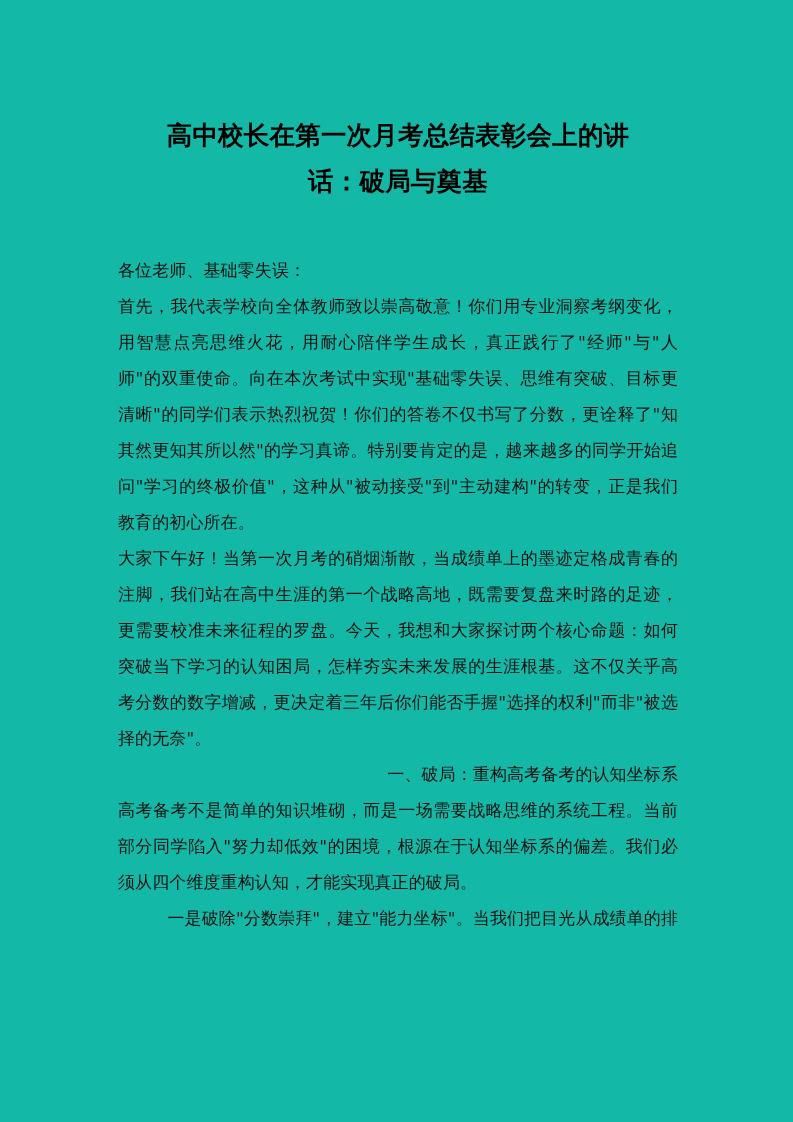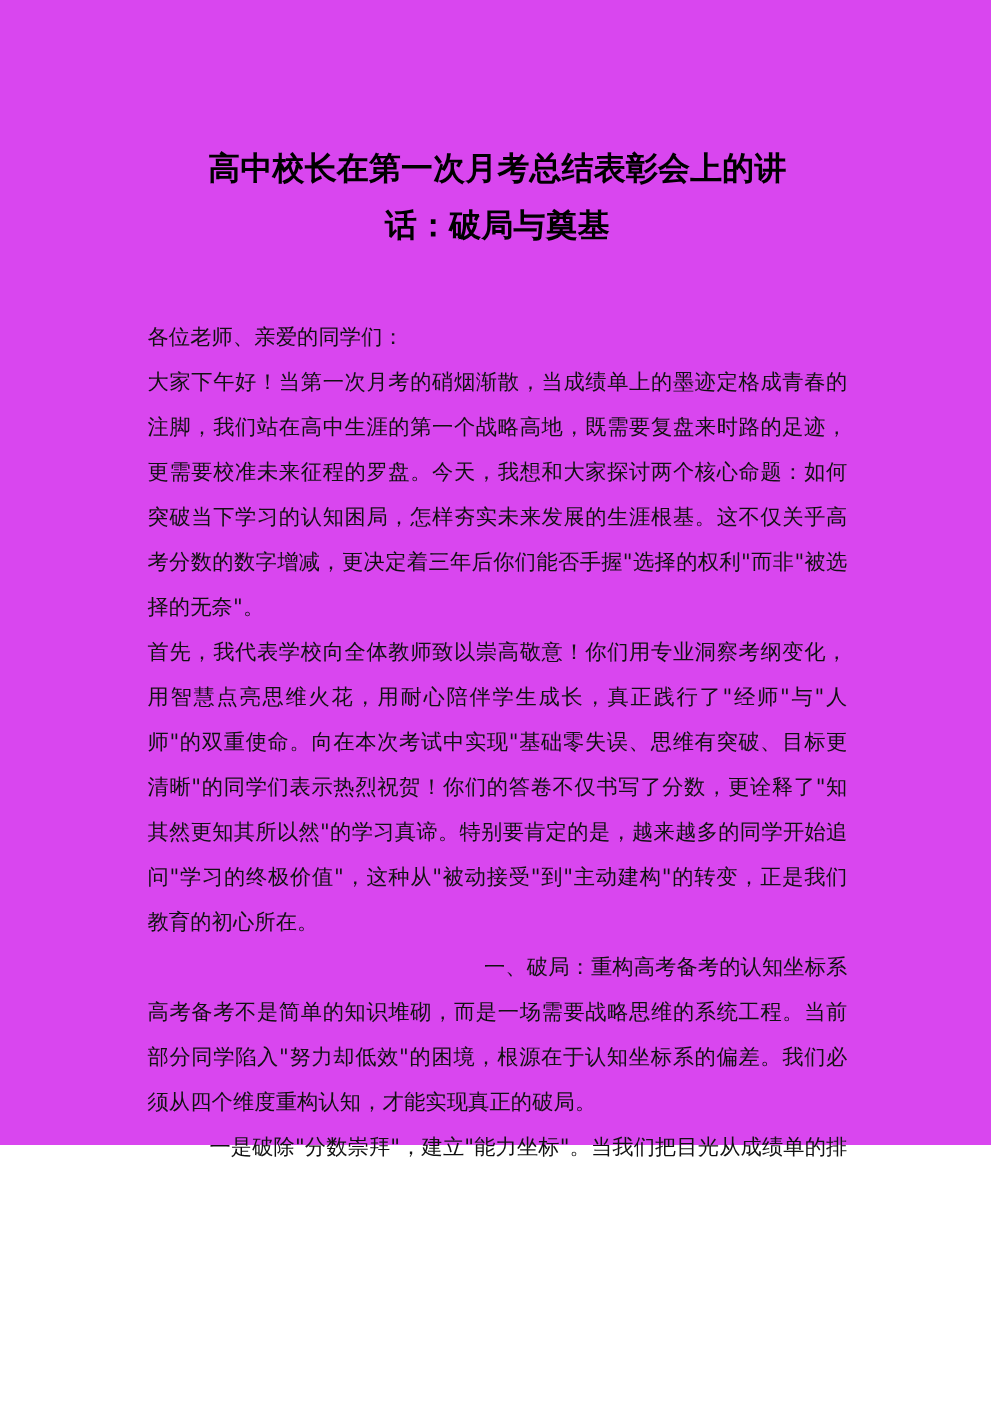--- a/index.html
+++ b/index.html
@@ -15,22 +15,22 @@
     font-family: "DejaVu Serif", "Liberation Serif", serif;
     color: #000000;
     -webkit-font-smoothing: antialiased;
   }
 
   #page {
     position: absolute;
     left: 0;
     top: 0;
     width: 793px;
-    height: 916px;
-    background: #d946ef;
+    height: 1122px;
+    background: #14b8a6;
   }
 
   #doc-body {
     position: absolute;
     left: 118px;
     top: 112px;
     width: 560px;
   }
 
   .doc-title {
@@ -72,25 +72,25 @@
 <div id="page">
   <div id="doc-body">
 
     <h1 class="doc-title">
       <span>高中校长在第一次月考总结表彰会上的讲</span><br>
       <span>话：破局与奠基</span>
     </h1>
 
     <div class="title-spacer"></div>
 
-    <p class="para">各位老师、亲爱的同学们：</p>
+    <p class="para">各位老师、基础零失误：</p>
+
+    <p class="para">首先，我代表学校向全体教师致以崇高敬意！你们用专业洞察考纲变化，用智慧点亮思维火花，用耐心陪伴学生成长，真正践行了"经师"与"人师"的双重使命。向在本次考试中实现"基础零失误、思维有突破、目标更清晰"的同学们表示热烈祝贺！你们的答卷不仅书写了分数，更诠释了"知其然更知其所以然"的学习真谛。特别要肯定的是，越来越多的同学开始追问"学习的终极价值"，这种从"被动接受"到"主动建构"的转变，正是我们教育的初心所在。</p>
 
     <p class="para">大家下午好！当第一次月考的硝烟渐散，当成绩单上的墨迹定格成青春的注脚，我们站在高中生涯的第一个战略高地，既需要复盘来时路的足迹，更需要校准未来征程的罗盘。今天，我想和大家探讨两个核心命题：如何突破当下学习的认知困局，怎样夯实未来发展的生涯根基。这不仅关乎高考分数的数字增减，更决定着三年后你们能否手握"选择的权利"而非"被选择的无奈"。</p>
-
-    <p class="para">首先，我代表学校向全体教师致以崇高敬意！你们用专业洞察考纲变化，用智慧点亮思维火花，用耐心陪伴学生成长，真正践行了"经师"与"人师"的双重使命。向在本次考试中实现"基础零失误、思维有突破、目标更清晰"的同学们表示热烈祝贺！你们的答卷不仅书写了分数，更诠释了"知其然更知其所以然"的学习真谛。特别要肯定的是，越来越多的同学开始追问"学习的终极价值"，这种从"被动接受"到"主动建构"的转变，正是我们教育的初心所在。</p>
 
     <p class="para last-loose">一、破局：重构高考备考的认知坐标系</p>
 
     <p class="para">高考备考不是简单的知识堆砌，而是一场需要战略思维的系统工程。当前部分同学陷入"努力却低效"的困境，根源在于认知坐标系的偏差。我们必须从四个维度重构认知，才能实现真正的破局。</p>
 
     <p class="para last-loose">一是破除"分数崇拜"，建立"能力坐标"。当我们把目光从成绩单的排</p>
 
   </div>
 </div>
 

